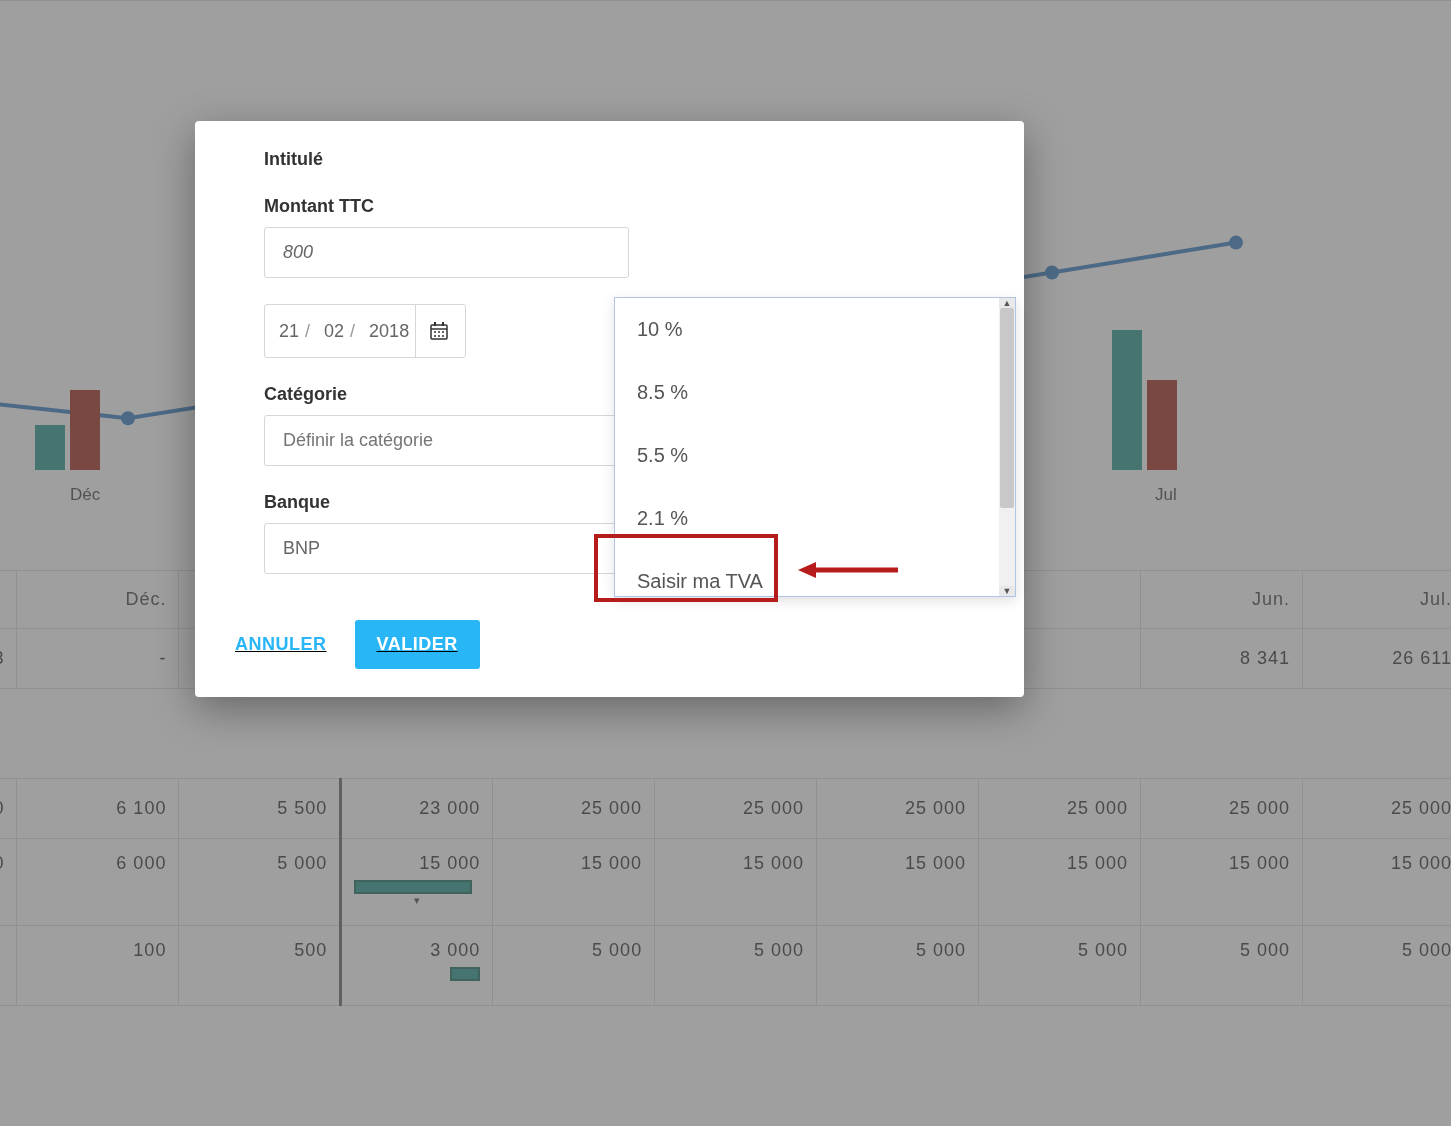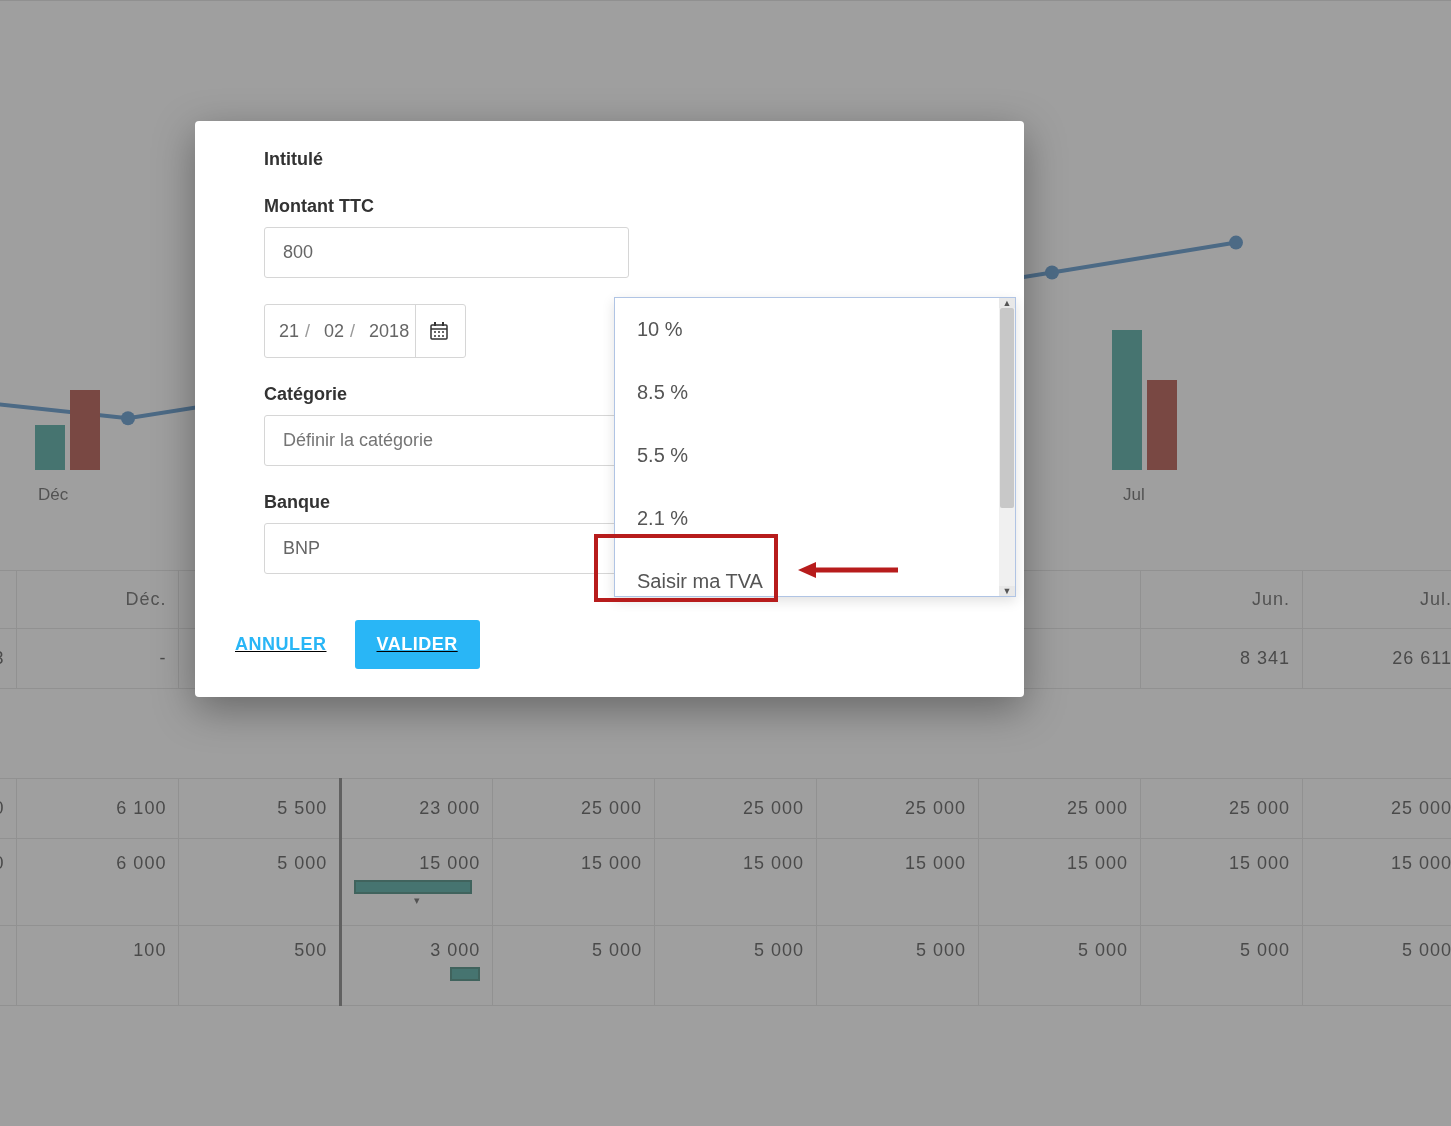--- a/index.html
+++ b/index.html
@@ -6,40 +6,40 @@
   body { width: 1451px; height: 1126px; overflow: hidden; position: relative; background: #fff; }
   .background { position: absolute; inset: 0; filter: grayscale(0.2); }
   .overlay-dim { position: absolute; inset: 0; background: rgba(80,80,80,0.55); }
   
   .chart-area { position: absolute; left: -20px; top: 0; right: 0; height: 560px; border-top: 1px solid #ddd; }
   .chart-inner { position: absolute; left: 0; right: 0; top: 40px; bottom: 90px; }
   .bar { position: absolute; bottom: 0; width: 30px; }
   .bar.green { background: #26a69a; }
   .bar.red { background: #c0392b; }
   .line-svg { position: absolute; inset: 0; width: 100%; height: 100%; }
-  .month-label { position: absolute; bottom: 55px; font-size: 17px; color: #555; text-align: center; }
+  .month-label { position: absolute; bottom: 55px; font-size: 17px; color: #555; text-align: center; margin-left: 32px; }
   
   .table-area { position: absolute; left: -20px; right: 0; top: 570px; }
   table { border-collapse: collapse; width: 1485px; }
   th, td { border: 1px solid #e0e0e0; padding: 18px 12px; text-align: right; font-size: 18px; color: #444; letter-spacing: 1px; }
   th { font-weight: normal; color: #555; }
   td { height: 60px; }
   .row-tall td { height: 80px; vertical-align: top; padding-top: 14px; }
   .cell-bar { height: 14px; background: #26a69a; border: 2px solid #1e7e6f; margin-top: 6px; }
   .sep-col { border-left: 3px solid #777 !important; }
   
   .modal { position: absolute; left: 195px; top: 121px; width: 829px; background: #fff; border-radius: 4px; box-shadow: 0 12px 40px rgba(0,0,0,0.35); }
   .modal-header { background: #29b6f6; color: #fff; height: 76px; display: flex; align-items: center; justify-content: center; border-radius: 4px 4px 0 0; position: relative; }
   .modal-title { font-size: 25px; font-weight: bold; }
   .upload-icon { position: absolute; left: 22px; top: 50%; transform: translateY(-50%); color: #8bc34a; font-size: 20px; font-weight: bold; }
   .modal-body { padding: 28px 30px 10px; }
   .form-row { margin-bottom: 26px; margin-left: 39px; }
   .form-label { font-size: 18px; color: #333; font-weight: bold; margin-bottom: 10px; display: block; }
   .form-input { width: 100%; border: 1px solid #d6d6d6; border-radius: 3px; padding: 14px 18px; font-size: 18px; color: #666; background: #fff; }
-  .form-input.half { width: 365px; }
+  .form-input.half { width: 365px; font-style: italic; }
   .date-group { display: flex; border: 1px solid #d6d6d6; border-radius: 3px; width: 202px; align-items: center; }
   .date-part { padding: 14px 6px 14px 14px; font-size: 18px; color: #666; }
   .date-sep { color: #999; font-size: 18px; }
   .calendar-btn { border-left: 1px solid #d6d6d6; width: 46px; height: 52px; display: flex; align-items: center; justify-content: center; font-size: 18px; cursor: pointer; }
   .select-wrap { position: relative; }
   .select-caret { position: absolute; right: 16px; top: 50%; transform: translateY(-50%); color: #555; font-size: 12px; }
   .modal-footer { padding: 10px 30px 28px; display: flex; justify-content: flex-start; gap: 18px; align-items: center; text-decoration: underline; }
   .btn-cancel { background: none; border: none; color: #29b6f6; font-size: 18px; font-weight: bold; letter-spacing: 0.5px; cursor: pointer; padding: 12px 10px; }
   .btn-validate { background: #29b6f6; border: none; color: #fff; font-size: 18px; font-weight: bold; letter-spacing: 0.5px; cursor: pointer; padding: 14px 22px; border-radius: 3px; }
   

